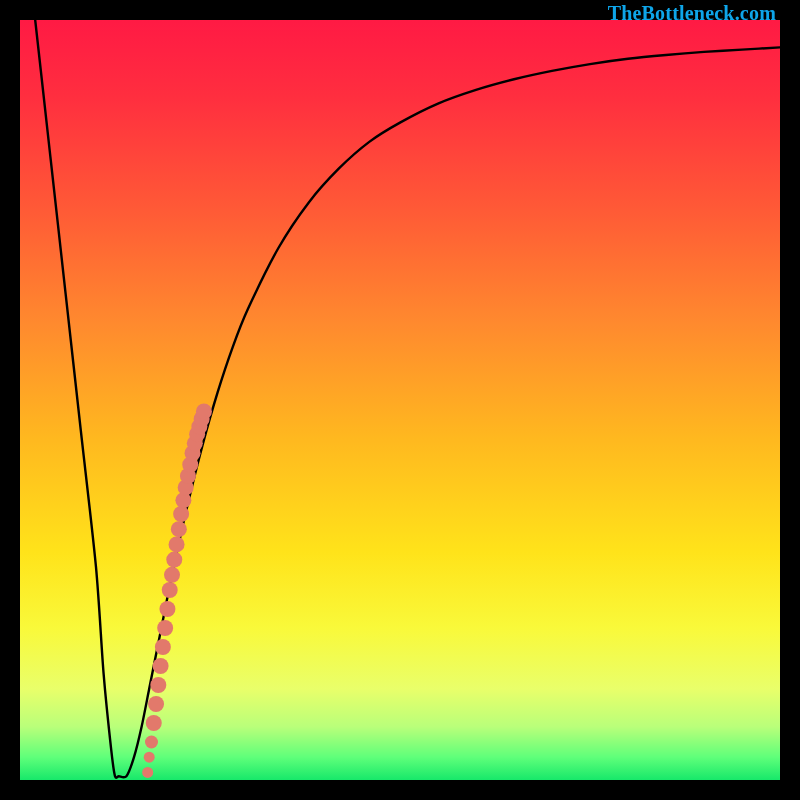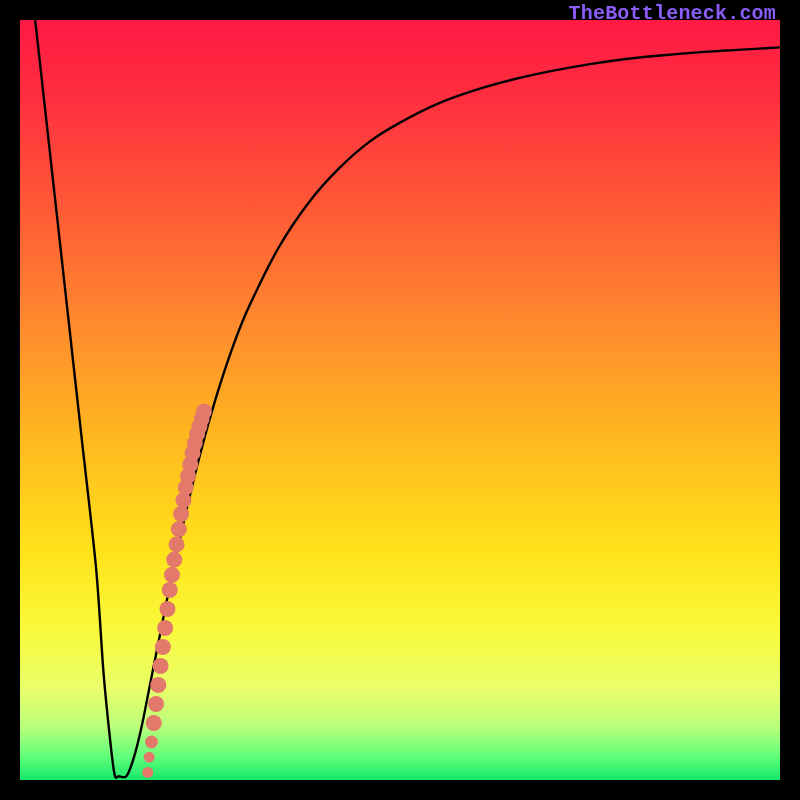--- a/index.html
+++ b/index.html
@@ -21,24 +21,24 @@
     position: absolute;
     left: 0;
     top: 0;
     width: 100%;
     height: 100%;
   }
   .watermark {
     position: absolute;
     top: 2px;
     right: 24px;
-    font-family: Liberation Mono, monospace;
+    font-family: Liberation Serif, serif;
     font-size: 20px;
     font-weight: bold;
-    color: #8b5cf6;
+    color: #0ea5e9;
     letter-spacing: 0.2px;
     z-index: 10;
   }
   svg.curve-layer {
     position: absolute;
     left: 0;
     top: 0;
     width: 100%;
     height: 100%;
     z-index: 5;

